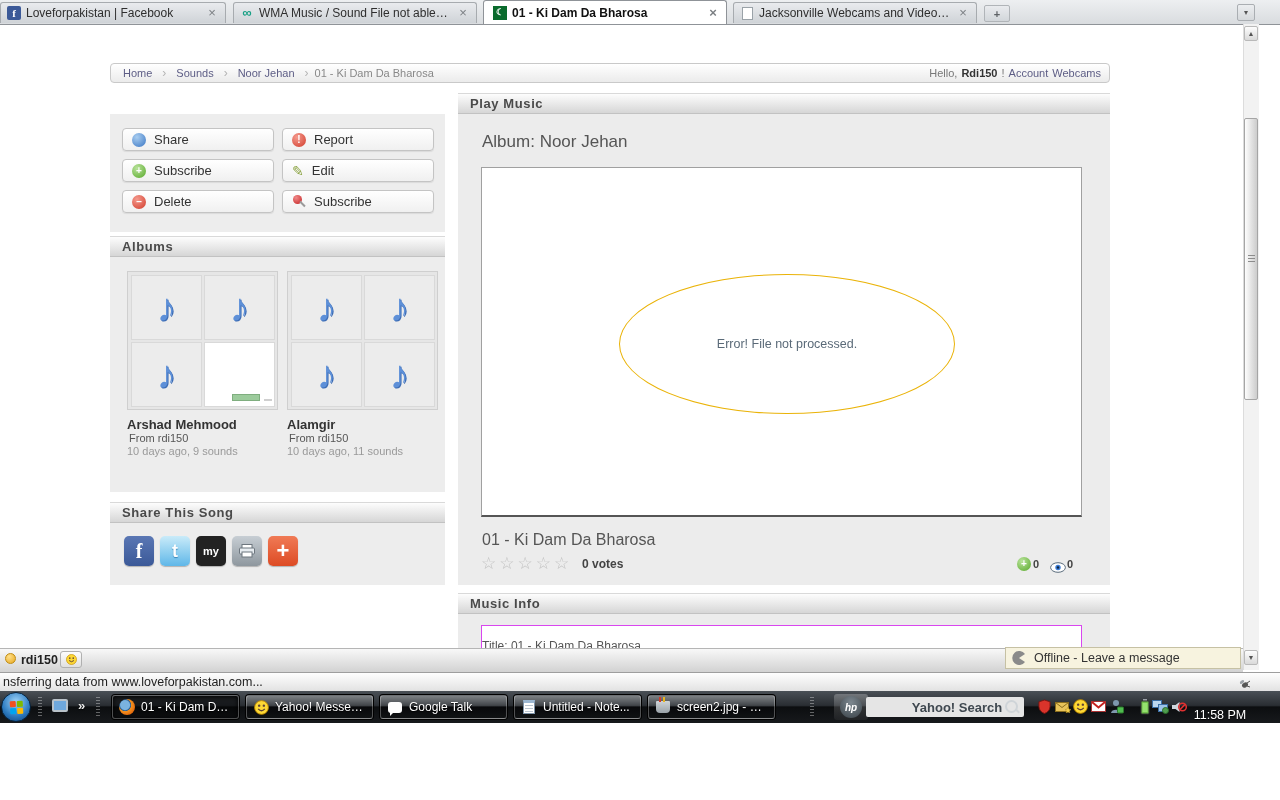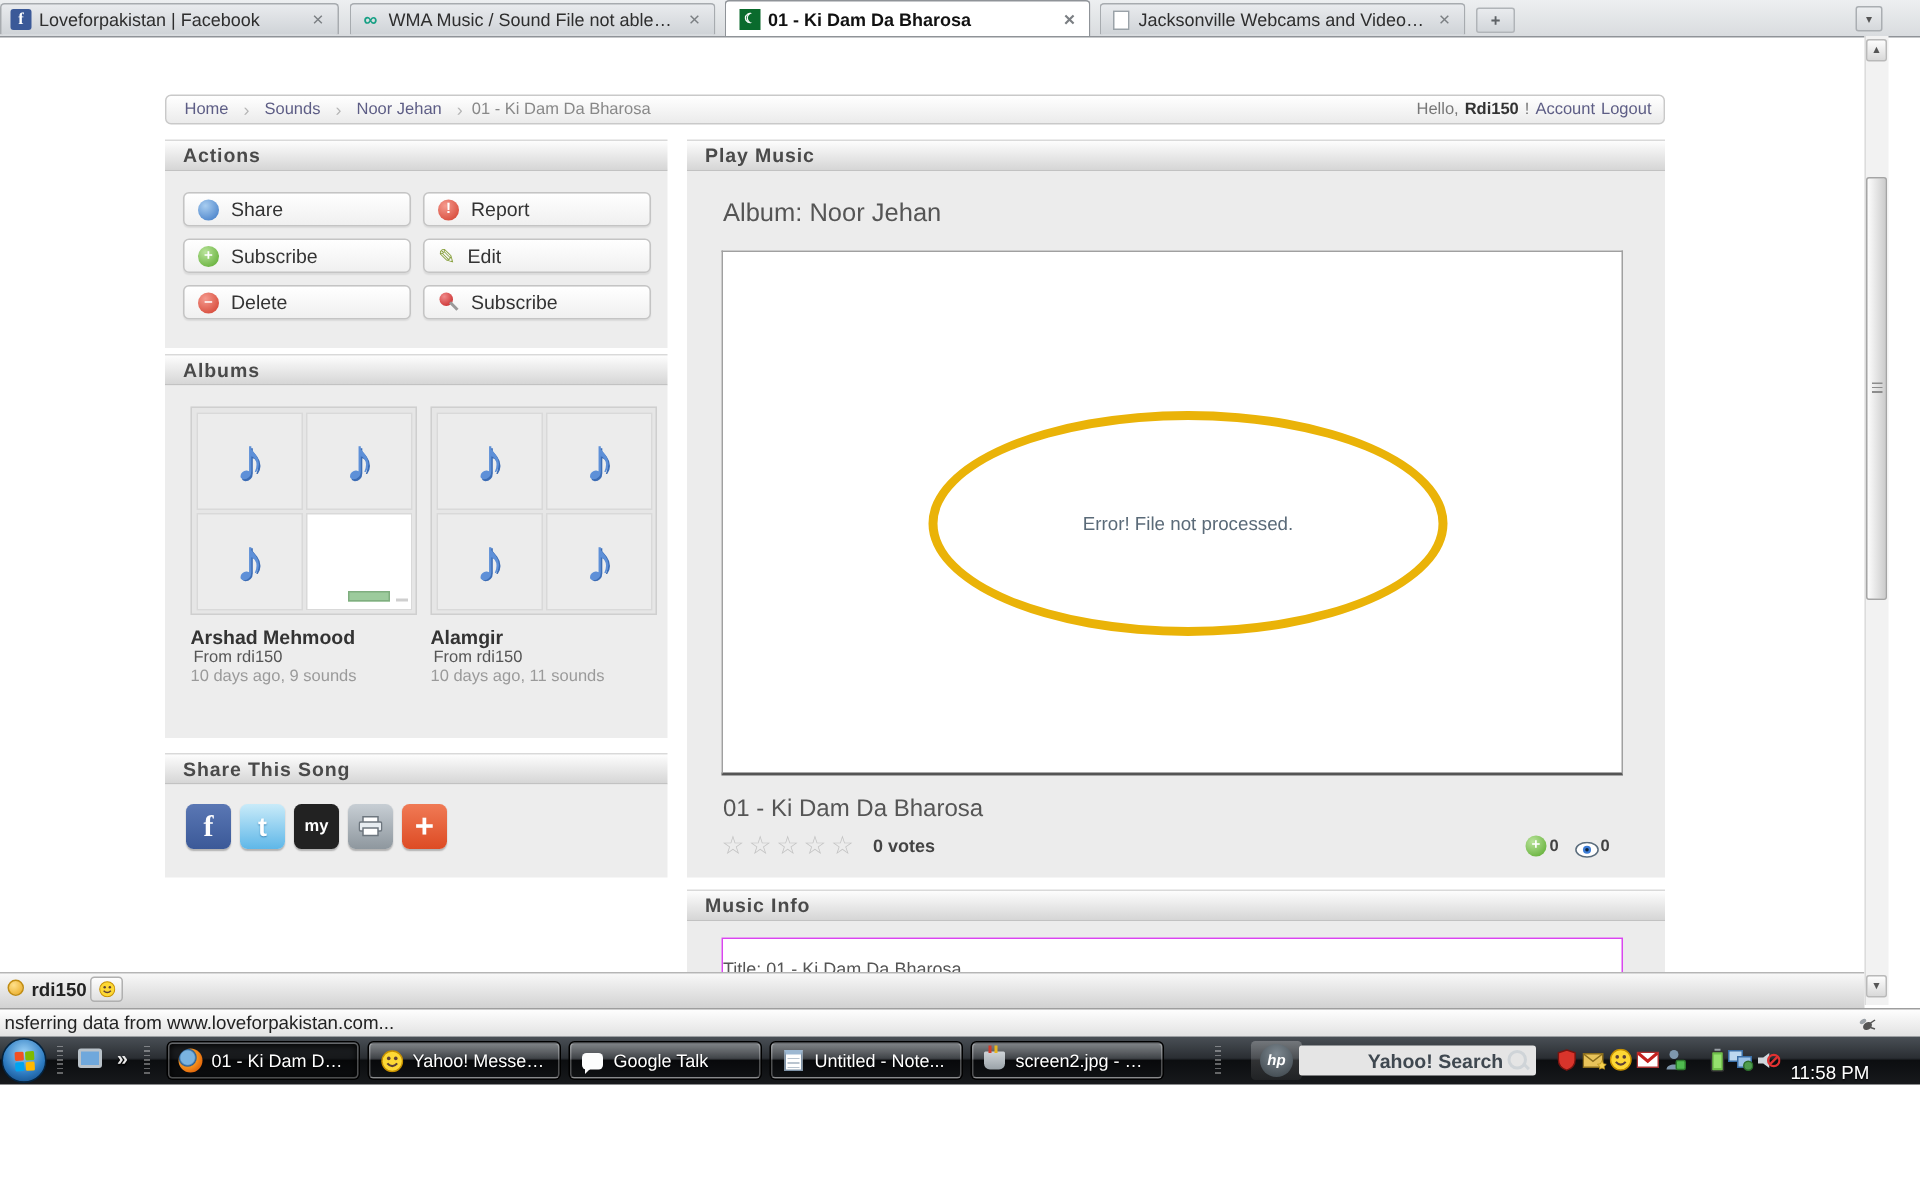--- a/index.html
+++ b/index.html
@@ -78,21 +78,21 @@
   .sic.fb{background:linear-gradient(#5a77b4,#3b5998);font:bold 20px "Liberation Serif",serif;}
   .sic.tw{background:linear-gradient(#c9ebf9,#5fb7e8);font-weight:bold;font-size:18px;text-shadow:0 1px 1px #3a85b5;}
   .sic.my{background:#222;font-weight:bold;font-size:11px;}
   .sic.pr{background:linear-gradient(#c7ced4,#8e979e);}
   .sic.at{background:linear-gradient(#f07a55,#dd4b24);font-weight:bold;font-size:22px;}
 
   
   .album-line{font-size:17px;color:#555;}
   .player-box{width:601px;height:350px;background:#fff;border:1px solid #a0a0a0;border-bottom:2px solid #555;
        box-sizing:border-box;}
-  .err-ellipse{width:334px;height:138px;border:6px solid #eab308;border-radius:50%;display:flex;
+  .err-ellipse{width:334px;height:138px;border:1px solid #eab308;border-radius:50%;display:flex;
        align-items:center;justify-content:center;font-size:12.5px;color:#5a6a78;}
   .song-title{font-size:16px;color:#555;}
   .stars{font-size:17px;letter-spacing:3px;color:#c2c2c2;}
   .votes{font-size:12px;font-weight:bold;color:#444;}
   .cnt{font-size:11px;font-weight:bold;color:#444;}
 
   .info-box{width:601px;height:40px;background:#fff;border:1px solid #d946ef;box-sizing:border-box;
        text-align:left;font-size:12px;color:#555;padding-top:13px;}
 
   
@@ -200,27 +200,24 @@
     <span class="crumb-link">Sounds</span>
     <span class="crumb-sep">›</span>
     <span class="crumb-link">Noor Jehan</span>
     <span class="crumb-sep">›</span>
     <span>01 - Ki Dam Da Bharosa</span>
     <span class="userbar">
       <span>Hello,</span>
       <b>Rdi150</b>
         <span>!</span>
       <span class="lnk">Account</span>
-      <span class="lnk">Logout</span>
+      <span class="lnk">Webcams</span>
     </span>
   </div>
 
-  <div class="abs sec-head" style="left:110px;top:93px;width:335px;">
-    <span>Actions</span>
-  </div>
   <div class="abs panel" style="left:110px;top:114px;width:335px;height:118px;"></div>
 
   <div class="abs abtn" style="left:122px;top:128px;">
     <span class="cic blue"></span>
     <span>Share</span>
   </div>
   <div class="abs abtn" style="left:282px;top:128px;">
     <span class="cic red">!</span>
     <span>Report</span>
   </div>
@@ -340,20 +337,26 @@
   <div class="abs chat-user" style="left:21px;top:653px;">rdi150</div>
   <div class="abs emo-btn" style="left:60px;top:651px;">
     <svg width="11" height="11" viewBox="0 0 16 16">
       <circle cx="8" cy="8" r="7.3" fill="#fdd835" stroke="#c79100"></circle>
       <circle cx="5.5" cy="6" r="1.2" fill="#5d4037"></circle>
         <circle cx="10.5" cy="6" r="1.2" fill="#5d4037"></circle>
       <path d="M4.5 9.5 Q8 13 11.5 9.5" stroke="#5d4037" fill="none" stroke-width="1.4"></path>
     </svg>
   </div>
 
+  <div class="abs offline">
+    <svg width="14" height="14" viewBox="0 0 14 14">
+      <path d="M7 7 L13 3 A7 7 0 1 0 13 11 Z" fill="#8a8a8a"></path>
+    </svg>
+    <span>Offline - Leave a message</span>
+  </div>
 
   <div class="abs sb-track"></div>
   <div class="abs sb-btn" style="top:26px;">▲</div>
   <div class="abs sb-thumb"></div>
   <div class="abs sb-btn" style="top:650px;">▼</div>
 
   <div class="abs statusbar">
     <span>nsferring data from www.loveforpakistan.com...</span>
   </div>
   <div class="abs" style="left:1238px;top:676px;">

